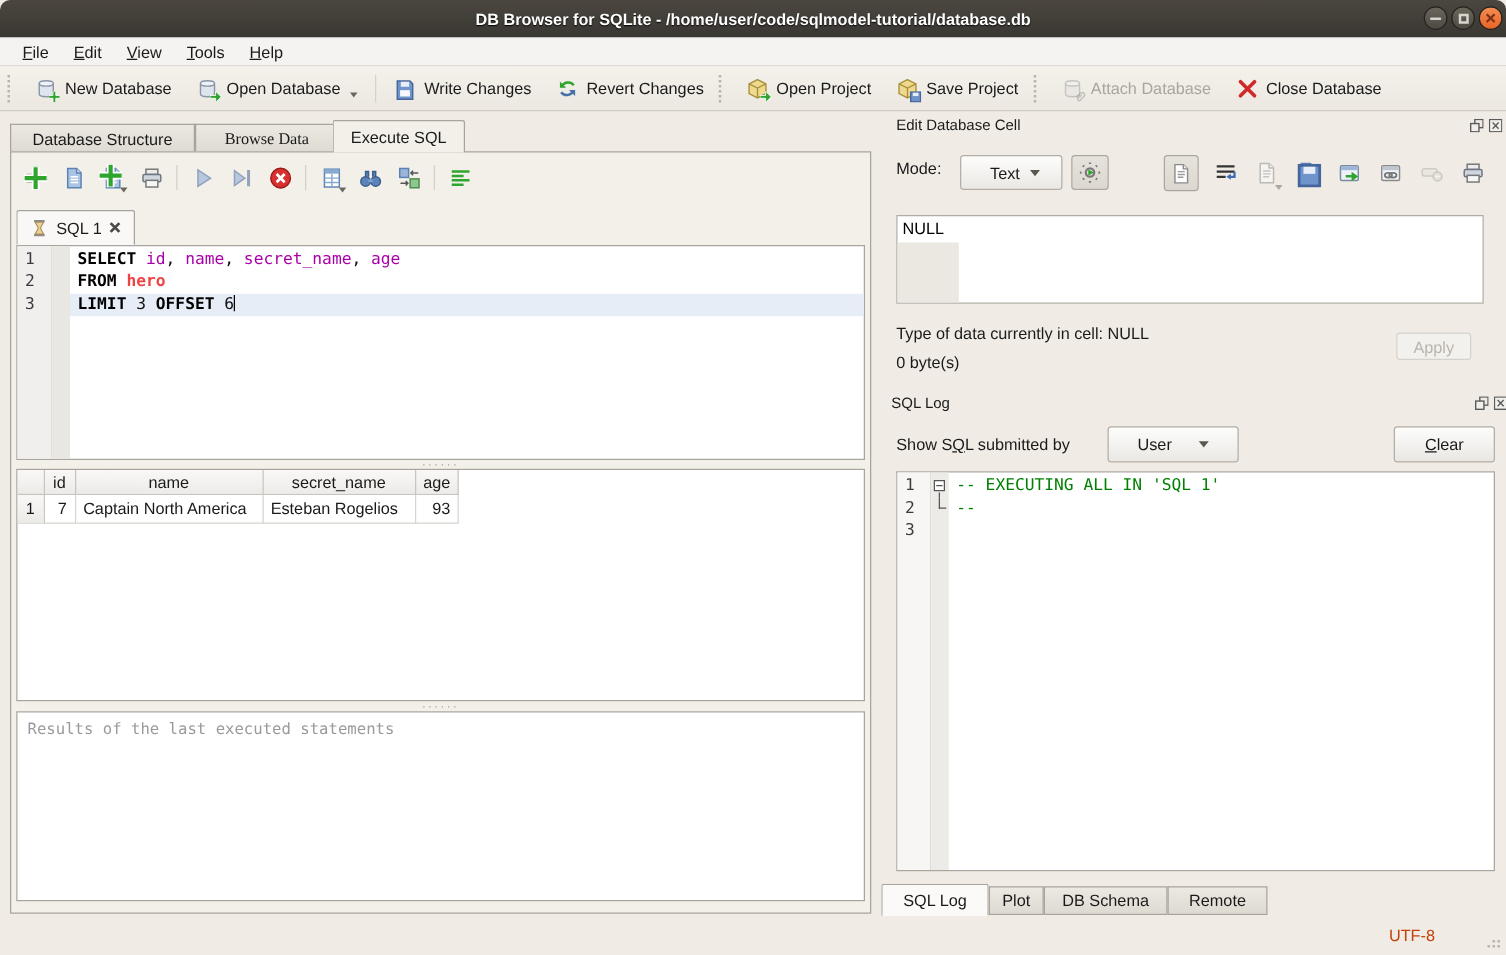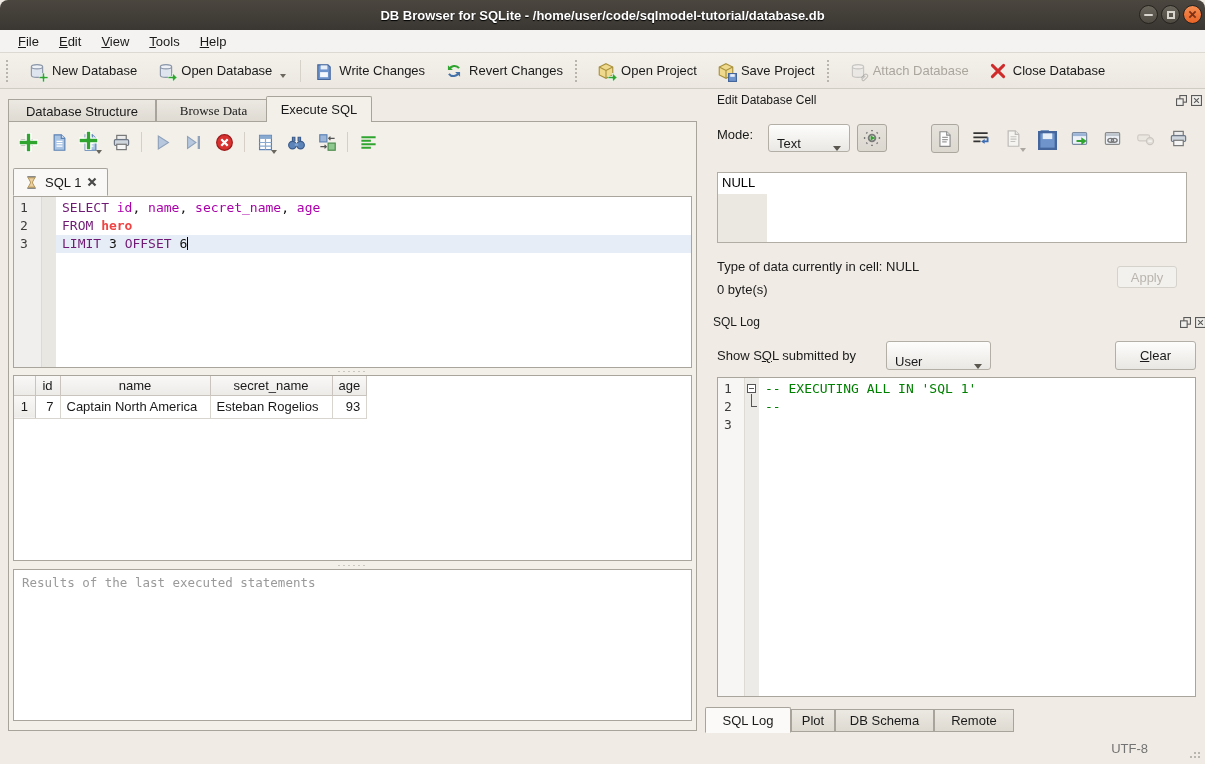--- a/index.html
+++ b/index.html
@@ -62,21 +62,21 @@
 
   
   .editor { background:#fff; border:1px solid #aaa59c; display:flex; font-family:"DejaVu Sans Mono", monospace; font-size:13px; }
   .gutter { background:#f0efed; border-right:1px solid #dddad4; color:#3c3c3c; text-align:left; padding:2px 0 0 6px; }
   .foldmargin { background:#e9e7e2; width:14px; padding-top:2px; position:relative; }
   .codearea { flex:1; padding-top:2px; overflow:hidden; }
   .code-row { height:18px; line-height:18px; white-space:pre; padding-left:6px; }
   .code-row.current { background:#e7edf6; }
   .gut-num { height:18px; line-height:18px; }
   .fold-cell { height:18px; position:relative; }
-  .tk-kw { color:#701a75; font-weight:normal; }
+  .tk-kw { color:#000000; font-weight:bold; }
   .tk-id { color:#aa00aa; }
   .tk-tbl { color:#ef4444; font-weight:bold; }
   .tk-num { color:#111; }
   .tk-pl { color:#111; }
   .tk-comment { color:#008000; }
   .caret-bar { display:inline-block; width:1px; height:13px; background:#000; vertical-align:-2px; }
 
   .fbox { position:absolute; left:2px; top:4px; width:9px; height:9px; border:1px solid #555; background:#fff; }
   .fbox:after { content:""; position:absolute; left:1px; right:1px; top:3px; height:1px; background:#555; }
   .fline { position:absolute; left:6px; top:14px; bottom:0; width:1px; background:#555; }
@@ -97,21 +97,21 @@
   
   #results-box { position:absolute; left:4px; top:447px; width:679px; height:152px; background:#fff;
     border:1px solid #aaa59c; font-family:"DejaVu Sans Mono", monospace; font-size:12.5px; color:#9a9a9a; padding:5px 8px; }
 
   
   .dock-title { position:absolute; font-size:12px; color:#1a1a1a;text-align:center; }
   .dock-btns { position:absolute; display:flex; gap:4px; }
   .dock-btns svg { width:11px; height:11px; }
 
   .combo { background:linear-gradient(#fdfdfc,#eae8e4); border:1px solid #b3afa7; border-radius:3px;
-    display:flex; align-items:flex-end; padding:0 8px; justify-content:space-between; }
+    display:flex; align-items:center; padding:0 23px; justify-content:space-between; }
   .combo .arr { width:0; height:0; border-left:4px solid transparent; border-right:4px solid transparent; border-top:5px solid #5a574f; margin-left:8px; }
   .pushbtn { background:linear-gradient(#fdfdfc,#e9e7e3); border:1px solid #b3afa7; border-radius:3px;
     display:flex; align-items:center; justify-content:center; }
   .pushbtn.disabled { background:#f3f1ed; border-color:#d5d2cb; color:#b9b5ae; }
   .toolbox { border:1px solid #aba79f; border-radius:3px; background:linear-gradient(#e6e3dc,#dcd8d0);
     display:flex; align-items:center; justify-content:center; }
   .cbtn { width:24px; height:24px; display:flex; align-items:center; justify-content:center; position:relative; }
   .cbtn svg { width:19px; height:19px; }
   .cbtn.dim { opacity:.5; }
 
@@ -121,21 +121,21 @@
 
   #log-editor { position:absolute; left:717px; top:377px; width:479px; height:320px; }
   #log-editor .gutter { background:#f7f6f4; }
   #log-editor .foldmargin { background:#ecebe8; }
 
   .btab { position:absolute; top:709px; height:23px; background:linear-gradient(#ece9e2,#dedad2);
     border:1px solid #a9a49b; display:flex; align-items:center; justify-content:center; }
   .btab.active { top:707px; height:26px; background:#fbfaf8; border-bottom-color:#fbfaf8; z-index:2; border-radius:2px 2px 0 0; }
 
   
-  #status-enc { position:absolute; left:1076px; top:741px; width:72px; text-align:right; color:#737373; }
+  #status-enc { position:absolute; left:1076px; top:741px; width:72px; text-align:right; color:#c2410c; }
   #grip { position:absolute; left:1194px; top:752px; width:6px; height:6px;
     background:#b9b6b0; box-shadow:-4px 4px 0 #b9b6b0, 0 4px 0 #b9b6b0, 4px 4px 0 #b9b6b0, 4px 0 0 #b9b6b0; width:2px; height:2px; }
 </style>
 </head>
 <body>
 
 <svg width="0" height="0" style="position:absolute">
   <symbol id="i-db" viewBox="0 0 16 16">
     <path d="M3 4.2v7.6c0 1.1 2.2 1.9 5 1.9s5-.8 5-1.9V4.2" fill="#dfe5ee" stroke="#8a96a8"></path>
     <ellipse cx="8" cy="4.2" rx="5" ry="1.9" fill="#eef1f6" stroke="#8a96a8"></ellipse>

